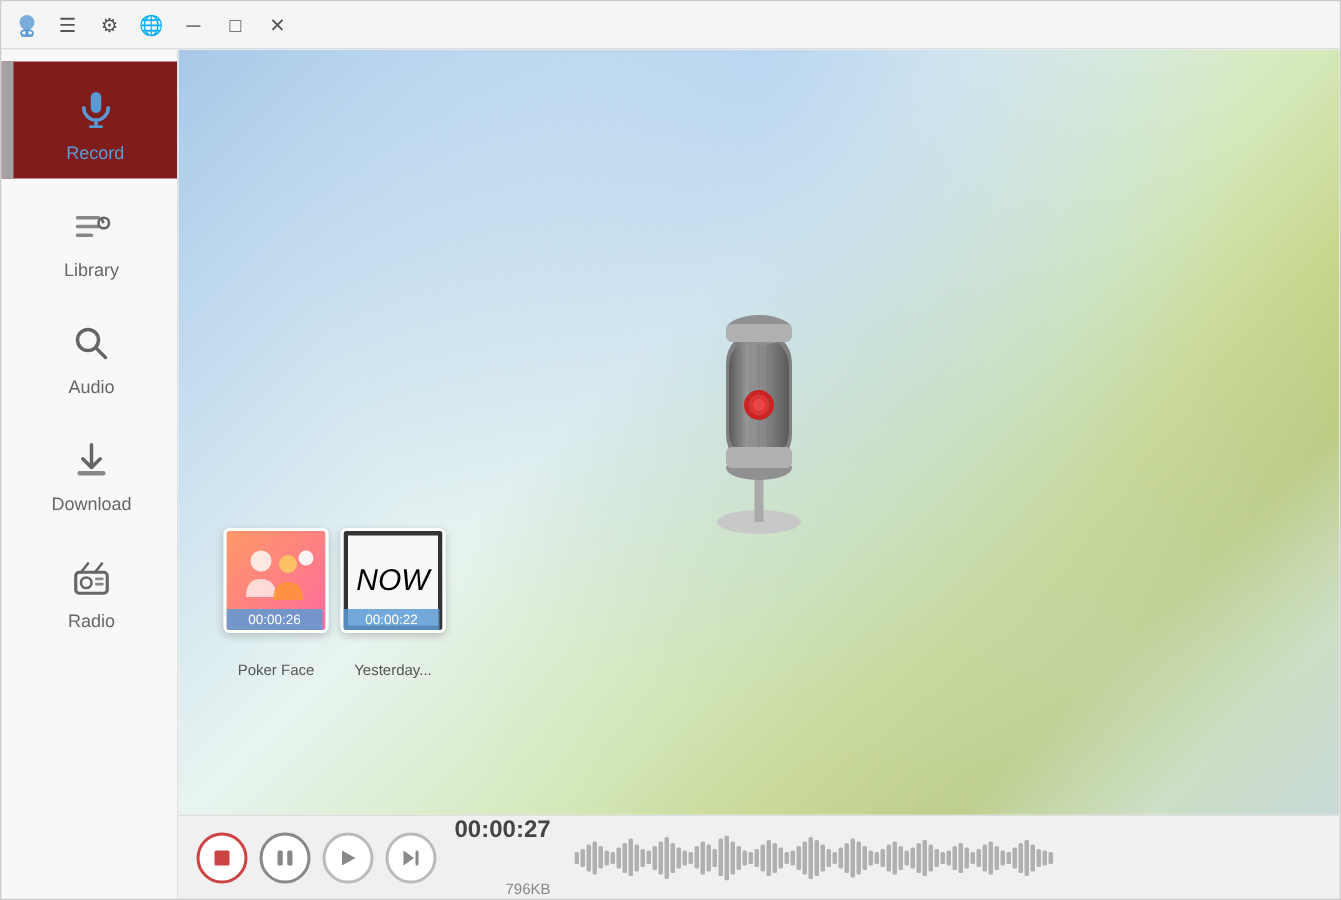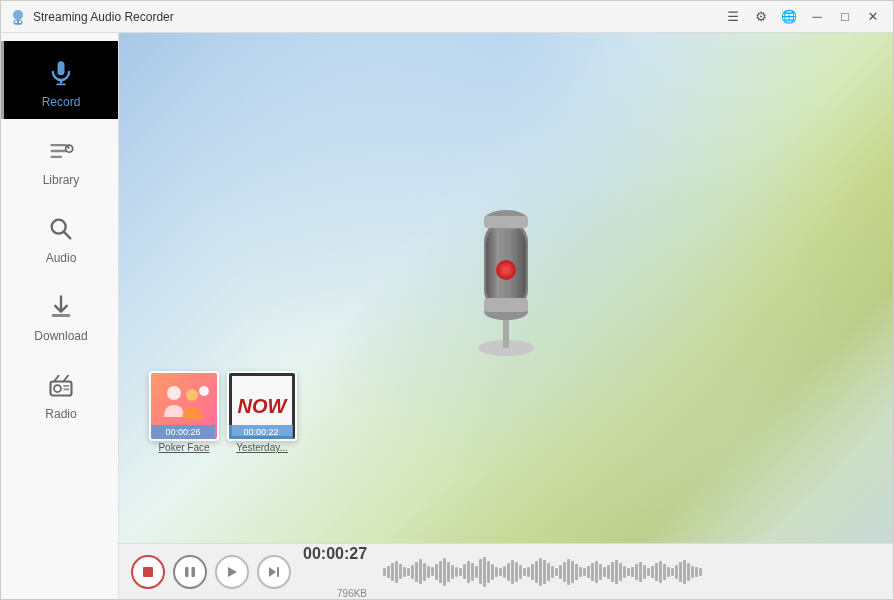--- a/index.html
+++ b/index.html
@@ -45,22 +45,22 @@
       flex-direction: column;
       align-items: center;
       padding: 14px 0 10px;
       cursor: pointer;
       color: #666;
       font-size: 12px;
       border-left: 3px solid transparent;
     }
     .sidebar-item.active {
       color: #5b9bd5;
-      border-left: 3px solid #a3a3a3;
-      background: #000000;
+      border-left: 8px solid #a3a3a3;
+      background: #7f1d1d;
     }
     .sidebar-item .icon-wrap {
       width: 36px; height: 36px;
       display: flex; align-items: center; justify-content: center;
       margin-bottom: 4px;
     }
     .sidebar-item.active .icon-wrap svg { fill: #5b9bd5; }
     .sidebar-item .icon-wrap svg { fill: #888; width: 28px; height: 28px; }
 
     
@@ -135,27 +135,26 @@
       background: rgba(90, 155, 213, 0.85);
       color: #fff;
       font-size: 9px;
       text-align: center;
       padding: 2px 0;
     }
 
     .thumb-label {
       font-size: 10px;
       color: #555;
-      margin-top: 1px;
+      margin-top: 20px;
       text-align: center;
       max-width: 70px;
       white-space: nowrap;
       overflow: hidden;
       text-overflow: ellipsis;
-      text-decoration: underline;
     }
 
     
     .controls-bar {
       height: 56px;
       background: #f0f0f0;
       border-top: 1px solid #ddd;
       display: flex;
       align-items: center;
       padding: 0 12px;
@@ -237,41 +236,40 @@
       width: 100%;
       height: 100%;
       background: #f8f8f8;
       display: flex;
       align-items: center;
       justify-content: center;
       border: 3px solid #333;
     }
     .now-art-text {
       font-size: 20px;
-      font-weight: 700;
-      color: #b91c1c;
+      font-weight: 400;
+      color: #000000;
       font-style: italic;
       line-height: 1;
     }
   </style>
 </head>
 <body>
 
 <div class="window">
 
   <div class="titlebar">
     <div class="titlebar-icon">
       <svg viewBox="0 0 18 18" width="18" height="18">
         <circle cx="9" cy="7" r="5" fill="#5b9bd5" opacity="0.8"></circle>
         <rect x="8" y="12" width="2" height="4" fill="#5b9bd5"></rect>
         <rect x="5" y="15" width="8" height="1.5" rx="0.75" fill="#5b9bd5"></rect>
         <ellipse cx="9" cy="14" rx="4" ry="2" fill="none" stroke="#5b9bd5" stroke-width="1.2"></ellipse>
       </svg>
     </div>
-    <span class="titlebar-title">Streaming Audio Recorder</span>
     <div class="titlebar-controls">
       <div class="titlebar-btn">☰</div>
       <div class="titlebar-btn">⚙</div>
       <div class="titlebar-btn">🌐</div>
       <div class="titlebar-btn">─</div>
       <div class="titlebar-btn">□</div>
       <div class="titlebar-btn close">✕</div>
     </div>
   </div>
 

